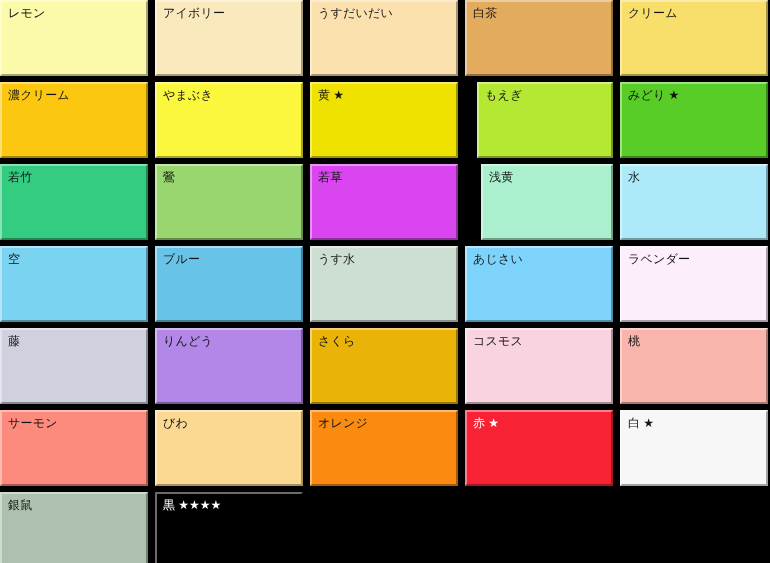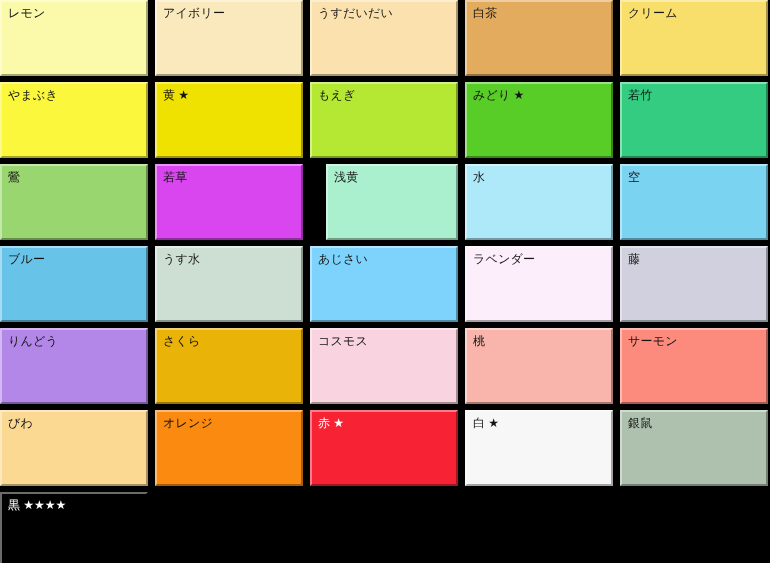--- a/index.html
+++ b/index.html
@@ -68,27 +68,30 @@
     </div>
     <div class="swatch" style="background-color: rgb(250, 225, 173); font-family: Liberation Serif, serif;">
       <div class="swatch-label">うすだいだい</div>
     </div>
     <div class="swatch" style="background-color: rgb(227, 171, 94);">
       <div class="swatch-label">白茶</div>
     </div>
     <div class="swatch" style="background-color: rgb(248, 222, 107);">
       <div class="swatch-label">クリーム</div>
     </div>
+    <div class="swatch" style="background-color: rgb(251, 200, 15);">
+      <div class="swatch-label">濃クリーム</div>
+    </div>
     <div class="swatch" style="background-color: rgb(250, 247, 60);">
       <div class="swatch-label">やまぶき</div>
     </div>
     <div class="swatch" style="background-color: rgb(239, 225, 0);">
       <div class="swatch-label">黄<span class="swatch-stars">★</span></div>
     </div>
-    <div class="swatch" style="background-color: rgb(180, 232, 51);">
+    <div class="swatch" style="background-color: rgb(180, 232, 51); margin-left: 12px;">
       <div class="swatch-label">もえぎ</div>
     </div>
     <div class="swatch" style="background-color: rgb(88, 205, 39);">
       <div class="swatch-label">みどり<span class="swatch-stars">★</span></div>
     </div>
     <div class="swatch" style="background-color: rgb(51, 204, 128);">
       <div class="swatch-label">若竹</div>
     </div>
     <div class="swatch" style="background-color: rgb(154, 214, 111);">
       <div class="swatch-label">鶯</div>

